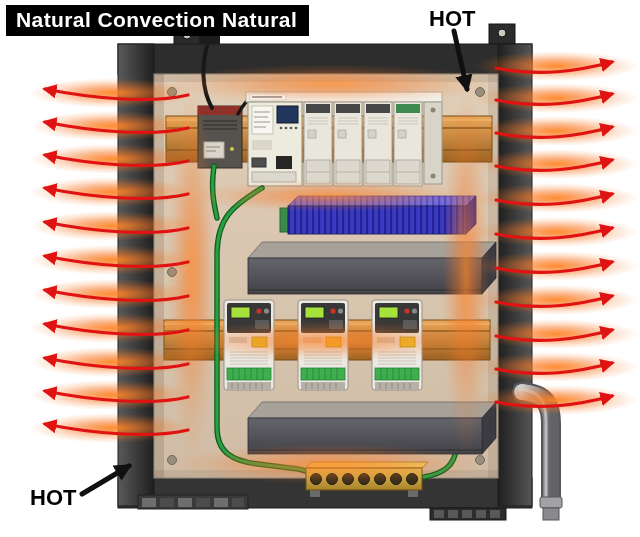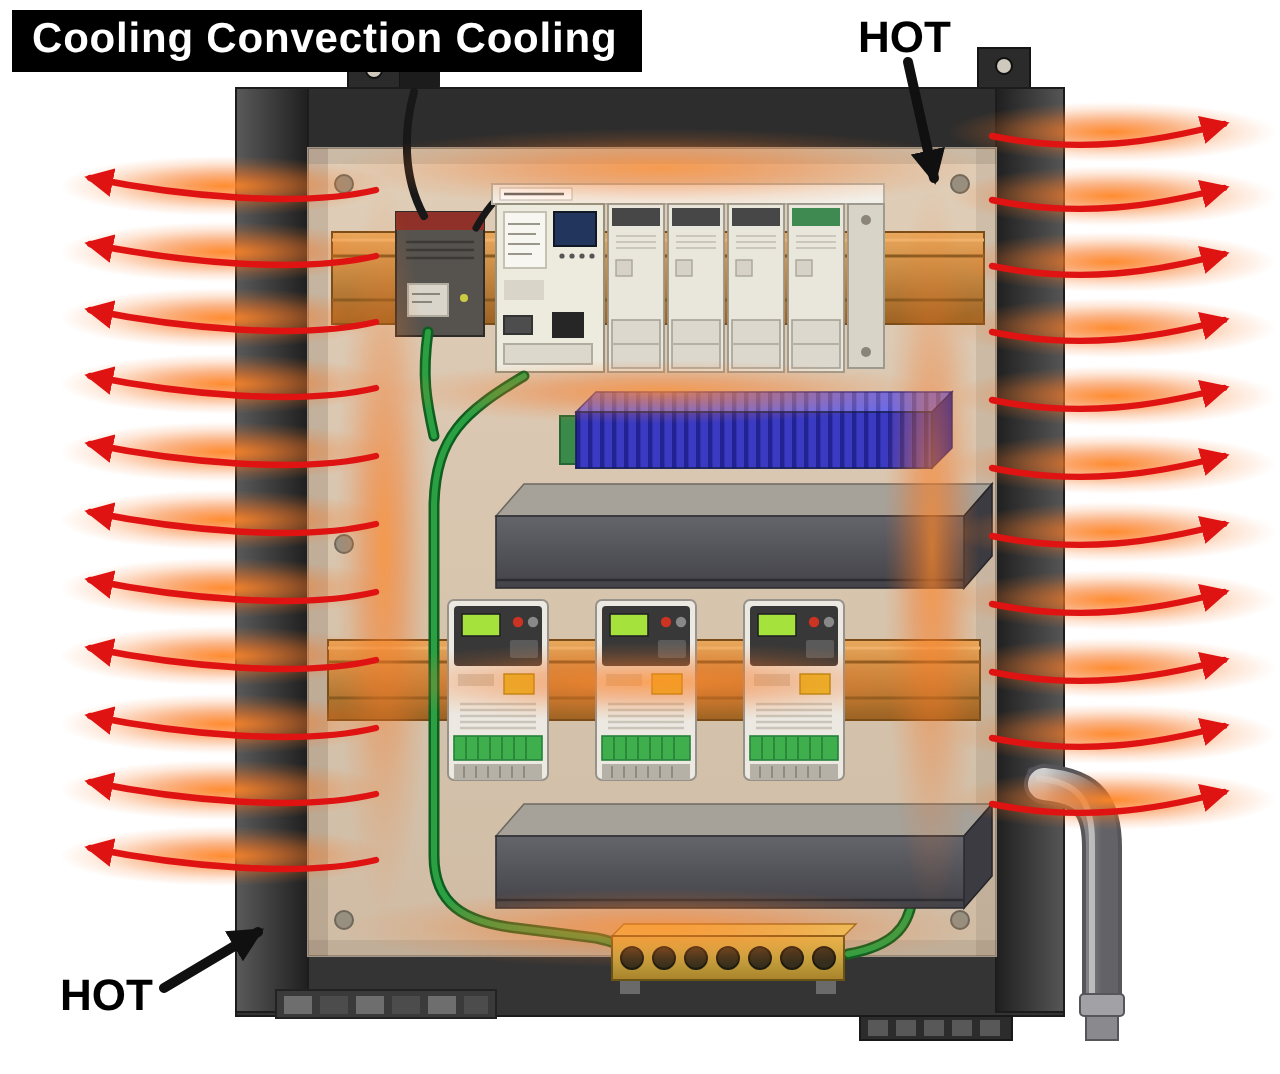--- a/index.html
+++ b/index.html
@@ -17,21 +17,21 @@
   .wire-green-back{fill:none;stroke:#0e5e20;stroke-width:5.5;stroke-linecap:round;}
   .wire-green{fill:none;stroke:#2aa043;stroke-width:3;stroke-linecap:round;}
   .wire-black{fill:none;stroke:#181818;stroke-linecap:round;}
 </style>
 </head>
 <body>
 
 <div class="stage">
 
   <div class="title-banner">
-    <span>Cooling Convection Cooling</span>
+    <span>Natural Convection Natural</span>
   </div>
 
   <svg width="640" height="537" viewBox="0 0 640 537">
     <defs>
       <marker id="red-arrowhead" viewBox="0 0 10 10" refX="8" refY="5" markerWidth="4.5" markerHeight="4.5" orient="auto">
         <path d="M0,0 L10,5 L0,10 z" fill="#e01313"></path>
       </marker>
       <marker id="black-arrowhead" viewBox="0 0 10 10" refX="8" refY="5" markerWidth="3.5" markerHeight="3.5" orient="auto">
         <path d="M0,0 L10,5 L0,10 z" fill="#101010"></path>
       </marker>

